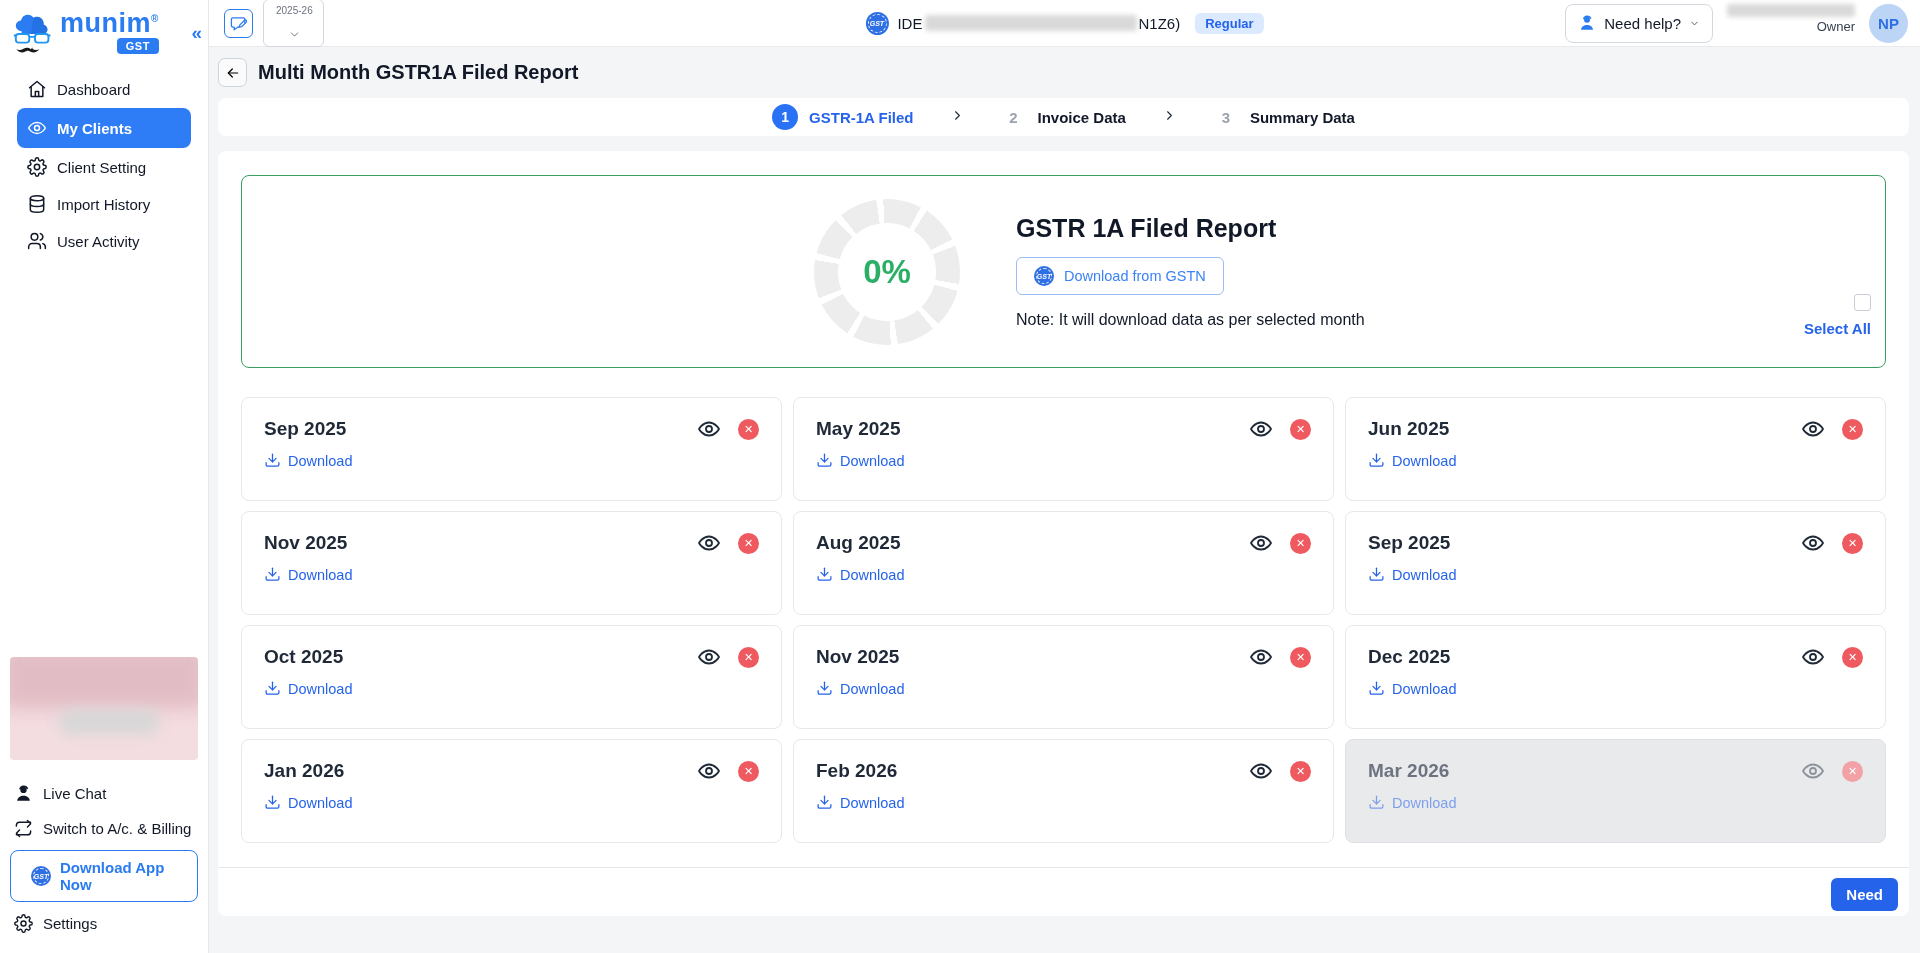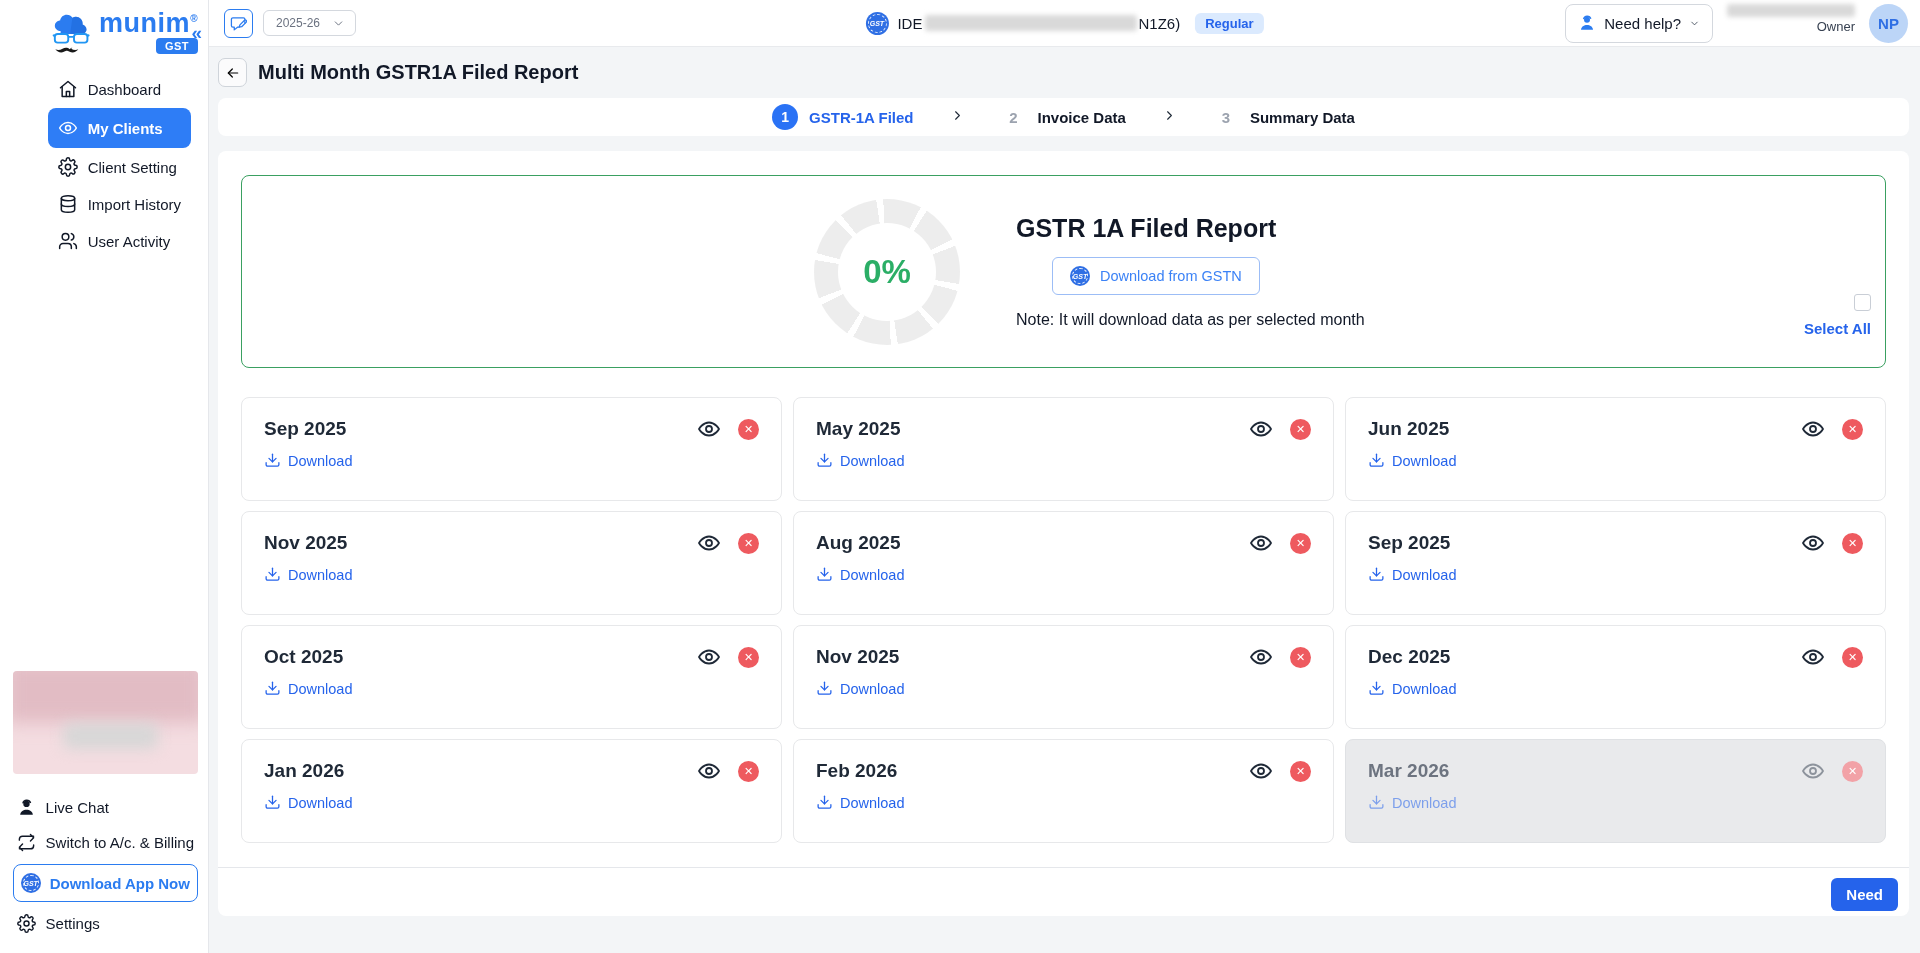--- a/index.html
+++ b/index.html
@@ -1,60 +1,60 @@
 <!DOCTYPE html>
 <html><head>
 <meta charset="utf-8">
 <style>
   * { box-sizing: border-box; margin: 0; padding: 0; }
   html,body { width:1920px; height:953px; overflow:hidden;
     font-family:"Liberation Sans","DejaVu Sans",sans-serif; background:#f3f5f7; color:#1f2937; }
 
   
   .sidebar { position:fixed; left:0; top:0; width:209px; height:953px; background:#fff;
-    border-right:1px solid #e5e7eb; display:flex; flex-direction:column; z-index:10;align-items:flex-end; }
+    border-right:1px solid #e5e7eb; display:flex; flex-direction:column; z-index:10; }
   .logo-row { display:flex; align-items:flex-start; padding:10px 10px 6px 12px; position:relative; }
   .logo-mark { width:46px; height:46px; flex:0 0 auto; }
   .logo-text-wrap { display:flex; flex-direction:column; align-items:flex-end; margin-left:2px; }
   .logo-word { font-size:27px; font-weight:700; color:#2b7cf0; letter-spacing:.5px; line-height:26px; position:relative; }
   .logo-reg { font-size:10px; vertical-align:top; position:relative; top:-4px; }
   .logo-gst-badge { background:#2b7cf0; color:#fff; font-size:11px; font-weight:700;
     padding:2px 9px; border-radius:4px; margin-top:2px; letter-spacing:.5px; }
   .collapse-btn { position:absolute; right:6px; top:22px; color:#2b7cf0; font-size:19px; font-weight:700; cursor:pointer; }
   .nav { margin-top:8px; padding:0 17px; }
   .nav-item { display:flex; align-items:center; gap:10px; padding:8px 10px; margin:1px 0;
     border-radius:8px; font-size:15px; font-weight:500; color:#111827; cursor:pointer; }
   .nav-item svg { width:20px; height:20px; flex:0 0 auto; }
   .nav-item.active { background:#2e7df6; color:#fff; padding-top:10px; padding-bottom:10px; font-weight:700; }
   .sidebar-bottom { margin-top:auto; padding:0 4px 12px; }
   .ad-box { margin:0 6px 16px; height:103px; border-radius:4px; overflow:hidden; position:relative; background:#f4dde1; }
   .ad-box .b1 { position:absolute; left:-8px; right:-8px; top:-10px; height:62px; background:#e2bcc4; filter:blur(9px); }
   .ad-box .b2 { position:absolute; left:50px; right:40px; top:52px; height:26px; background:#d7d7d7; border-radius:6px; filter:blur(7px); }
   .util-item { display:flex; align-items:center; gap:10px; padding:8px 10px; font-size:15px; color:#111827; cursor:pointer; }
   .util-item svg { width:19px; height:19px; }
   .dl-app-btn { display:flex; align-items:center; justify-content:center; gap:9px; margin:4px 6px;
-    border:1.5px solid #2b7cf0; border-radius:8px; padding:8px 6px; color:#2b7cf0; font-size:15px; font-weight:700; cursor:pointer; background:#fff; }
+    border:1.5px solid #2b7cf0; border-radius:8px; padding:8px 20px; color:#2b7cf0; font-size:15px; font-weight:700; cursor:pointer; background:#fff; }
 
   
   .gst-stamp { border-radius:50%; background:#2f6fe4; color:#fff; display:inline-flex;
     align-items:center; justify-content:center; position:relative; flex:0 0 auto; }
   .gst-stamp::before { content:""; position:absolute; inset:2px; border:1px dashed rgba(255,255,255,.9); border-radius:50%; }
   .gst-stamp span { font-size:7px; font-weight:700; font-style:italic; }
   .gst-stamp.s24 { width:23px; height:23px; }
   .gst-stamp.s20 { width:20px; height:20px; }
 
   
   .main { margin-left:209px; height:953px; display:flex; flex-direction:column; }
   .topbar { height:47px; background:#fff; border-bottom:1px solid #e8eaed; display:flex;
     align-items:center; padding:0 12px 0 15px; position:relative; flex:0 0 auto; }
   .icon-btn { width:29px; height:29px; border:1.5px solid #2b7cf0; border-radius:6px; background:#fff;
     display:flex; align-items:center; justify-content:center; cursor:pointer; }
   .icon-btn svg { width:17px; height:17px; }
   .year-select { margin-left:10px; border:1px solid #d4d8de; border-radius:6px; background:#fff;
-    display:flex; align-items:center; gap:12px; padding:5px 10px 5px 12px; font-size:12px; color:#6b7280; cursor:pointer; }
+    display:flex; align-items:center; gap:12px; padding:5px 10px 5px 12px; font-size:10px; color:#6b7280; cursor:pointer;flex-direction:column; }
   .year-select svg { width:13px; height:13px; stroke:#9ca3af; }
   .client-center { position:absolute; left:50%; transform:translateX(-50%); display:flex; align-items:center; gap:9px; }
   .client-text { font-size:15px; font-weight:500; color:#111827; display:flex; align-items:center; }
   .blur-strip { background:#d9d9d9; border-radius:3px; filter:blur(2.5px); }
   .client-blur { width:212px; height:16px; margin:0 2px; }
   .badge-regular { background:#dbeafe; color:#2563eb; font-size:13px; font-weight:600; border-radius:6px; padding:3px 10px; margin-left:6px; }
   .topbar-right { margin-left:auto; display:flex; gap:14px; }
   .help-btn { display:flex; align-items:center; gap:8px; border:1px solid #d4d8de; border-radius:8px;
     background:#fff; padding:7px 12px; font-size:15px; font-weight:500; color:#111827; cursor:pointer; }
   .help-btn svg.person { width:18px; height:18px; }
@@ -85,21 +85,21 @@
   .panel { background:#fff; border-radius:8px; padding:24px 23px 0; position:relative; height:765px; }
   .hero-card { border:1px solid #3aa061; border-radius:8px; height:193px; display:flex; align-items:center; position:relative; }
   .donut { width:146px; height:146px; border-radius:50%; margin-left:572px; flex:0 0 auto;
     background:repeating-conic-gradient(from -3deg, #ededed 0deg 30.5deg, #ffffff 30.5deg 36deg);
     display:flex; align-items:center; justify-content:center; }
   .donut-hole { width:98px; height:98px; border-radius:50%; background:#fff; display:flex; align-items:center; justify-content:center; }
   .donut-value { font-size:33px; font-weight:600; color:#2bae66; }
   .hero-right { margin-left:56px; }
   .hero-title { font-size:25px; font-weight:700; color:#111827; }
   .gstn-btn { margin-top:14px; display:inline-flex; align-items:center; gap:10px; border:1px solid #9cbdf6;
-    border-radius:6px; background:#fff; padding:8px 17px; color:#3b82f6; font-size:14.5px; font-weight:500; cursor:pointer;margin-left:36px; }
+    border-radius:6px; background:#fff; padding:8px 17px; color:#3b82f6; font-size:14.5px; font-weight:500; cursor:pointer; }
   .hero-note { margin-top:16px; font-size:16px; color:#111827; }
   .select-all { position:absolute; right:14px; bottom:30px; display:flex; align-items:flex-end; gap:9px; cursor:pointer;flex-direction:column; }
   .checkbox { width:17px; height:17px; border:1.5px solid #c9ced6; border-radius:3px; background:#fff; }
   .select-all-label { color:#2563eb; font-size:15px; font-weight:700; }
 
   .month-grid { display:grid; grid-template-columns:repeat(3,1fr); gap:10px 11px; margin-top:29px; }
   .month-card { background:#fff; border:1px solid #e7e8ea; border-radius:8px; height:104px; padding:19px 22px; }
   .month-top { display:flex; align-items:center; }
   .month-label { font-size:19px; font-weight:600; color:#1f2937; }
   .month-actions { margin-left:auto; display:flex; align-items:center; gap:17px; }

